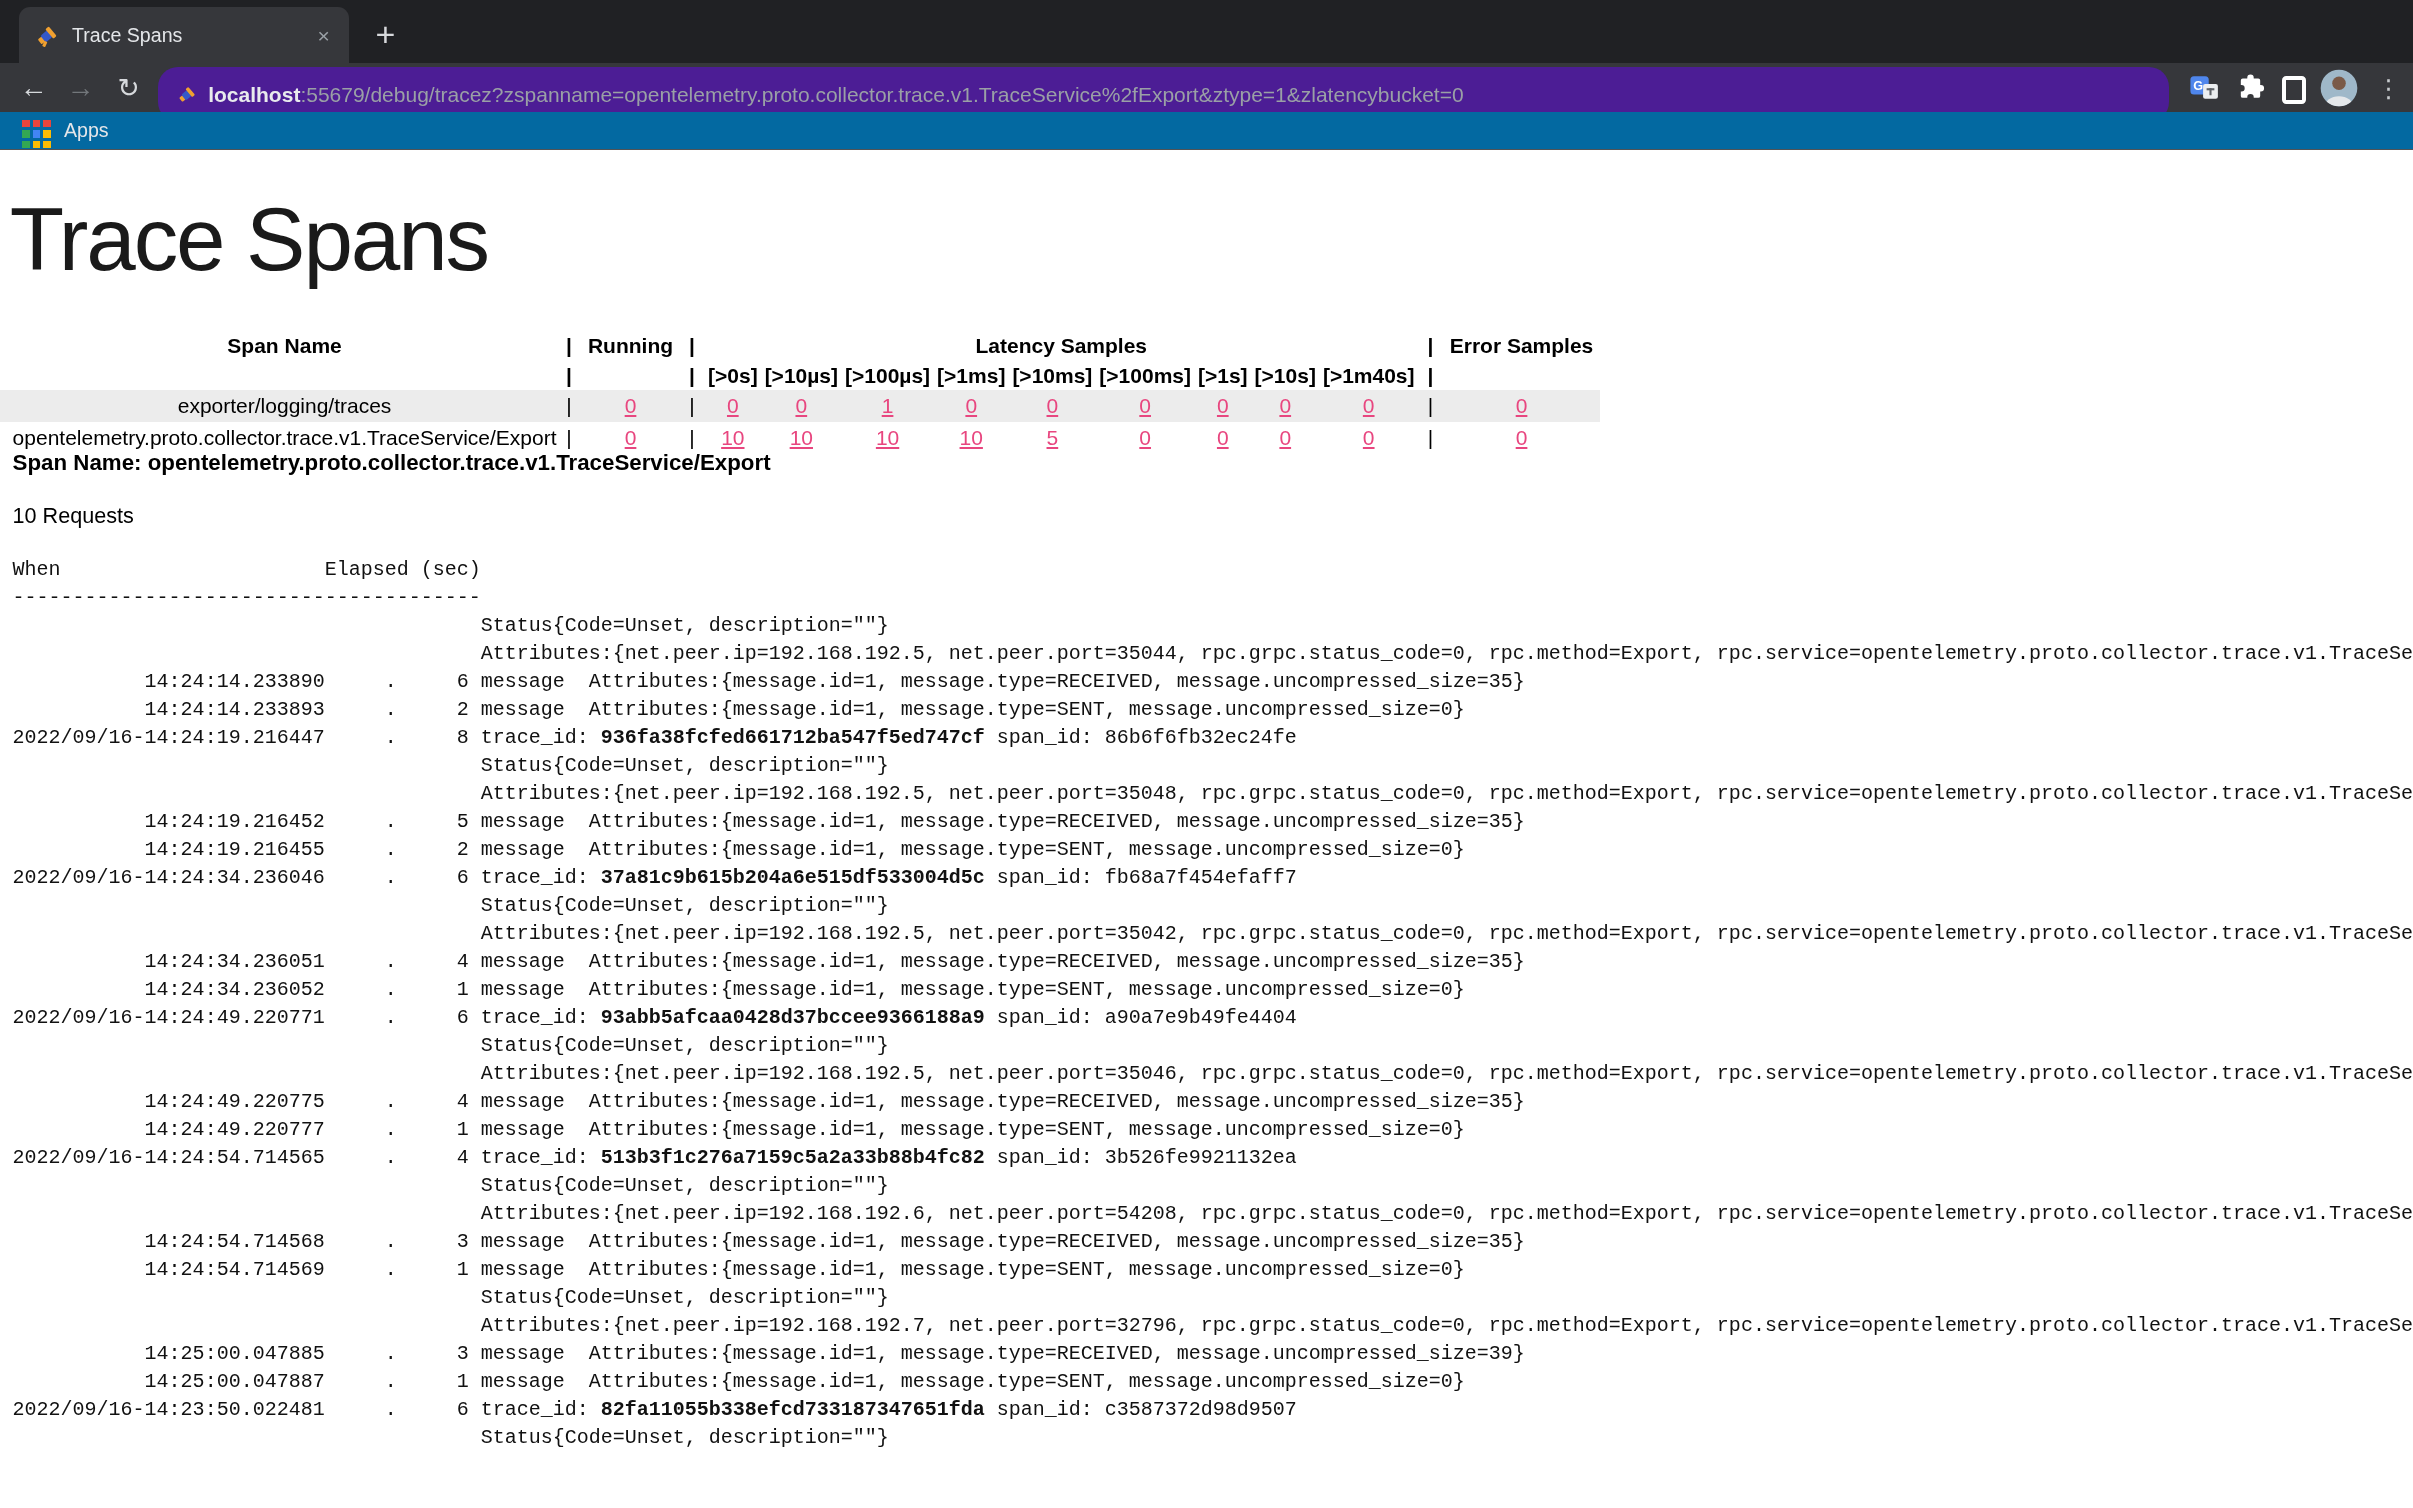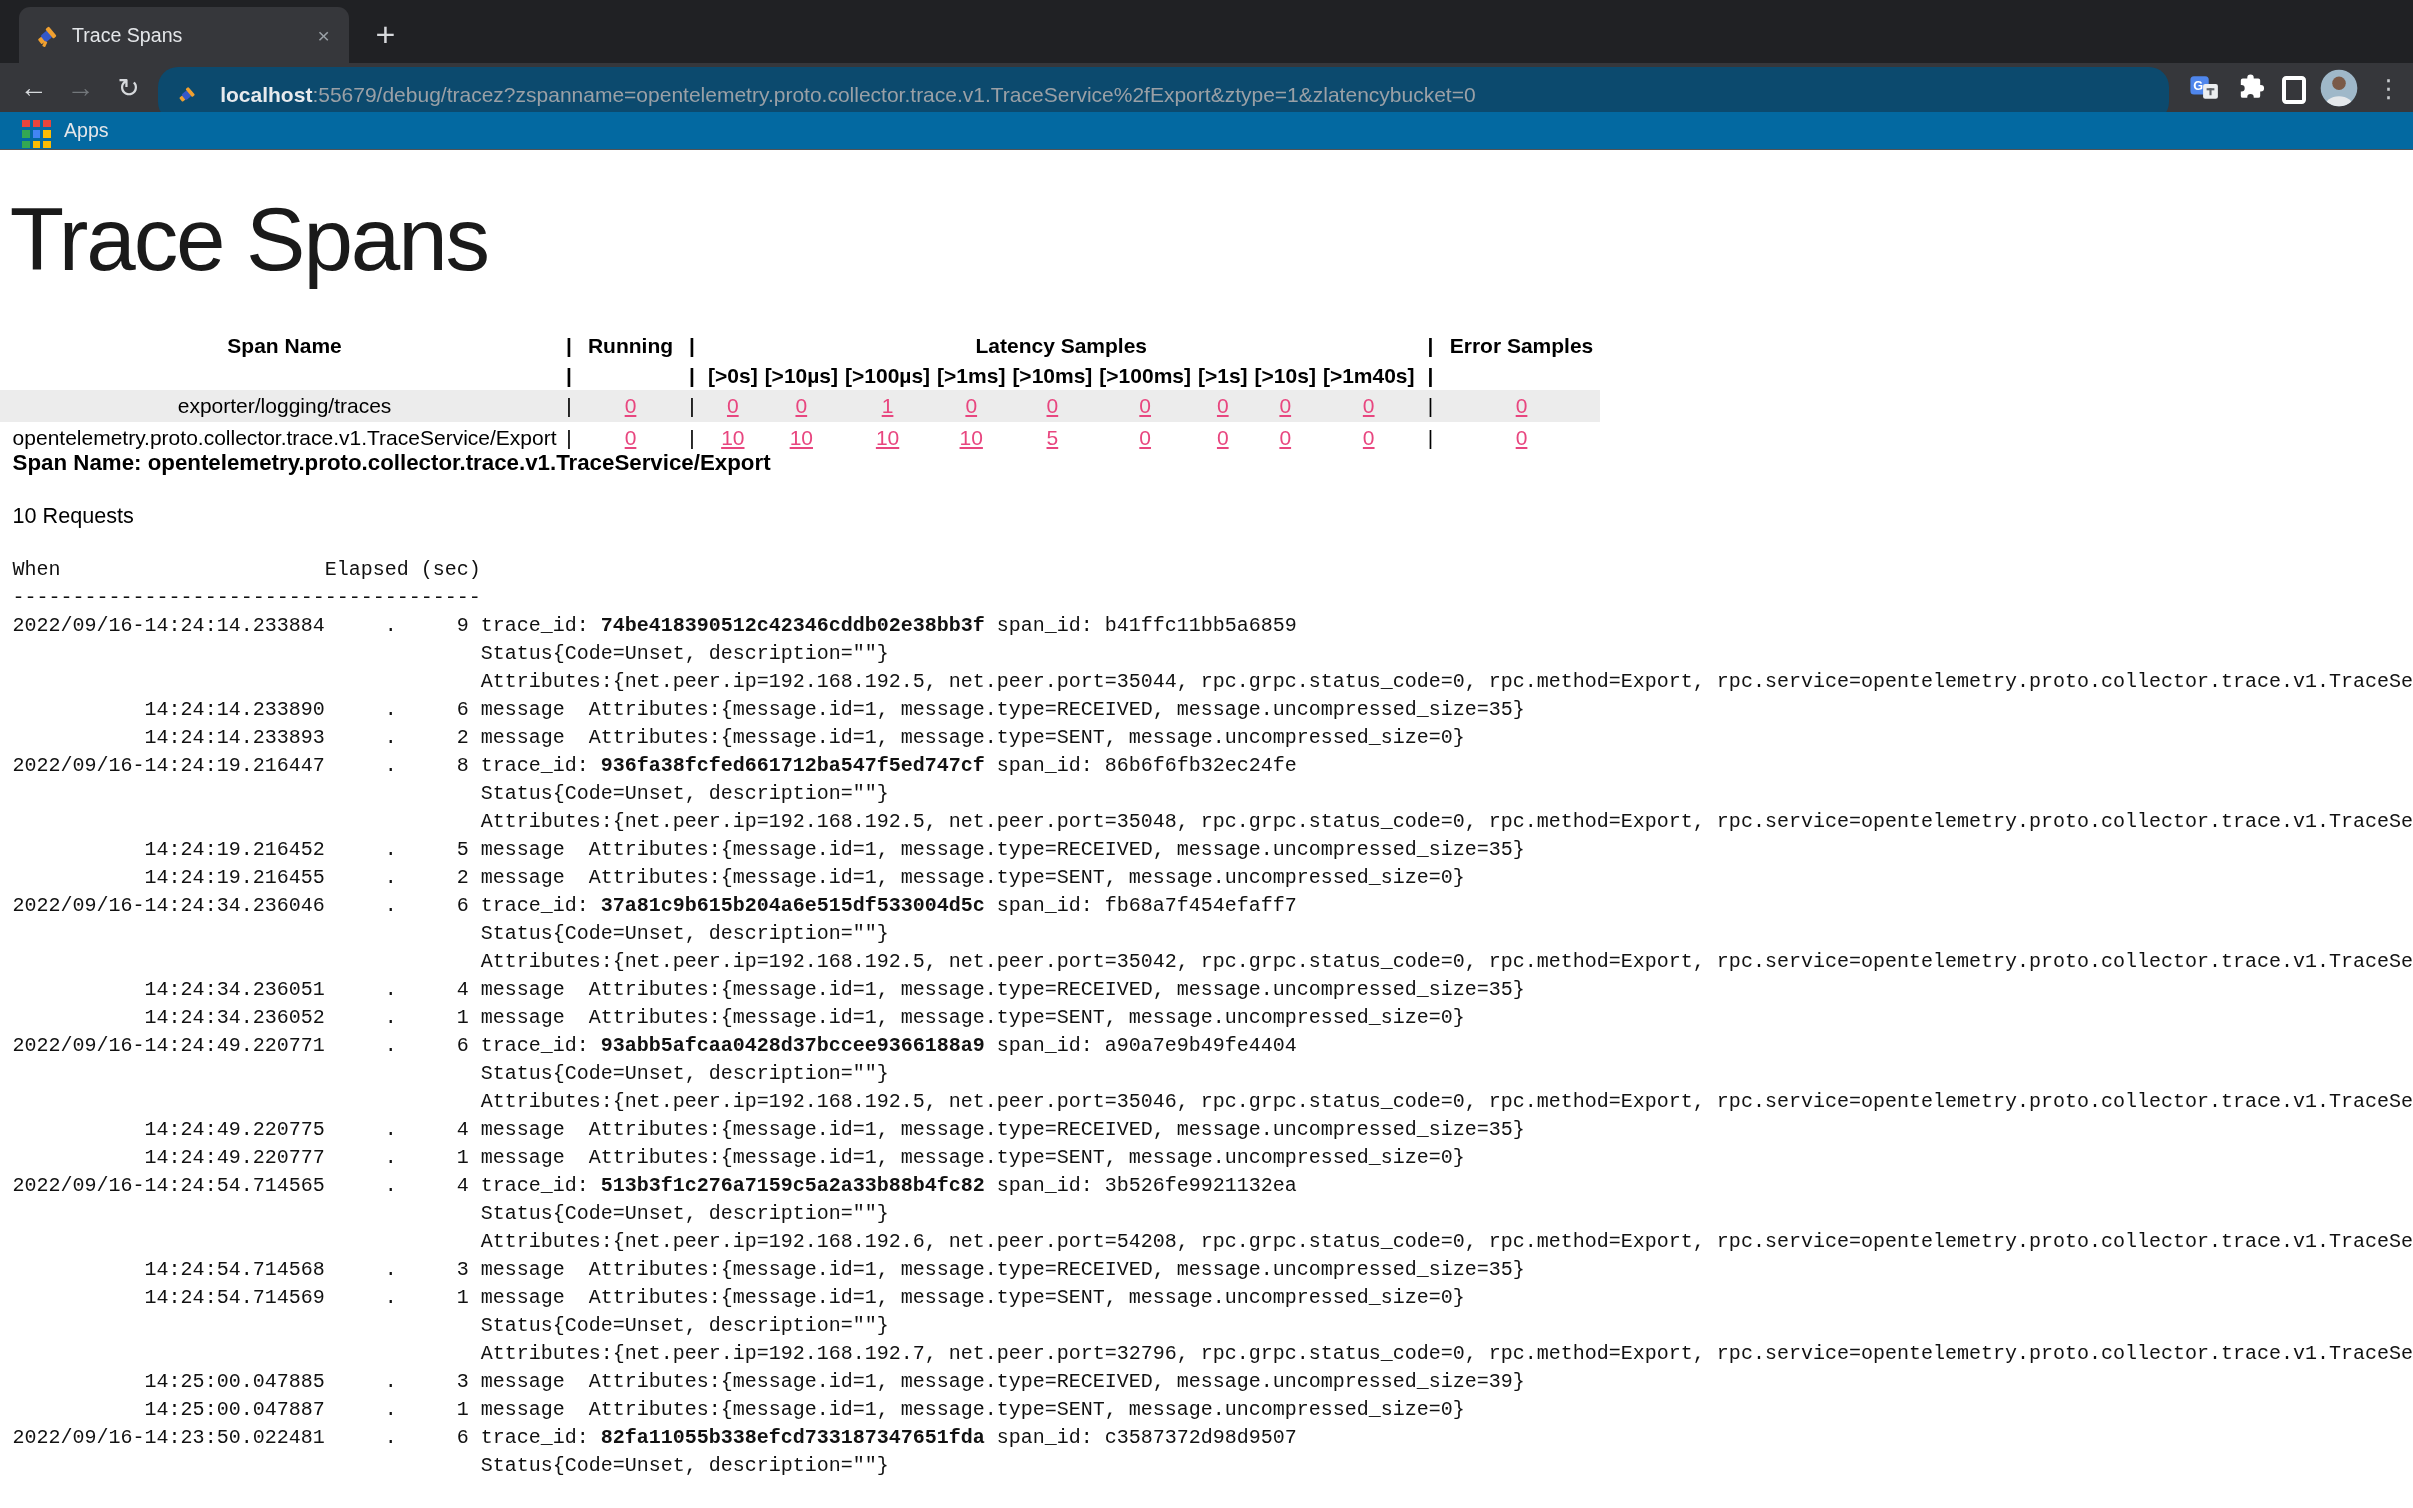--- a/index.html
+++ b/index.html
@@ -11,21 +11,21 @@
   .tab{position:absolute;left:19px;top:7px;width:330px;height:56px;background:#36373b;border-radius:11.2px 11.2px 0 0;display:flex;align-items:center;}
   .tab-favicon{margin-left:15.4px;width:25px;height:25px;flex:0 0 auto;}
   .tab-title{margin-left:12.6px;font-size:19.6px;color:#e4e6e9;flex:1 1 auto;white-space:nowrap;overflow:hidden;}
   .tab-close{width:31px;height:31px;margin-right:9.8px;color:#9aa0a6;font-size:21px;line-height:31px;text-align:center;border-radius:50%;}
   .newtab{position:absolute;left:363px;top:12.6px;width:45px;height:45px;color:#d7d9dc;font-size:34px;line-height:42px;text-align:center;font-weight:300;}
   .toolbar{position:absolute;top:63px;left:0;right:0;height:49px;background:#36373b;}
   .navbtn{position:absolute;top:5.6px;width:39px;height:39px;text-align:center;line-height:38px;font-size:28px;color:#d6d9dc;}
   .navbtn.back{left:14px;}
   .navbtn.fwd{left:61px;color:#73777b;}
   .navbtn.reload{left:109px;font-size:26.5px;}
-  .urlpill{position:absolute;left:158px;top:4.2px;width:2011px;height:55px;border-radius:20px;background:#0c4a6e;display:flex;align-items:center;overflow:hidden;gap:12px;}
+  .urlpill{position:absolute;left:158px;top:4.2px;width:2011px;height:55px;border-radius:20px;background:#4c1d95;display:flex;align-items:center;overflow:hidden;}
   .urlpill .fav{margin-left:18px;width:21px;height:21px;flex:0 0 auto;}
   .urltext{margin-left:11.2px;font-size:21px;white-space:nowrap;}
   .urltext .host{color:#e8eaed;font-weight:bold;}
   .urltext .rest{color:#9aa0a6;}
   .tb-icon{position:absolute;top:9px;width:31px;height:31px;}
   .frame-icon{position:absolute;top:12.6px;width:24px;height:28px;border:4.9px solid #fff;border-radius:4.2px;}
   .dots{position:absolute;top:5.6px;font-size:25px;color:#c7cacd;line-height:38px;}
   .bookmarks{position:absolute;top:112px;left:0;right:0;height:38px;background:#0369a1;border-bottom:1.4px solid #505356;}
   .appsgrid{position:absolute;left:22.3px;top:7.7px;width:29px;height:29px;display:grid;grid-template-columns:7.7px 7.7px 7.7px;grid-template-rows:7.7px 7.7px 7.7px;gap:2.8px;}
   .appsgrid i{display:block;}
@@ -193,21 +193,20 @@
           <td class="c-pipe">|</td>
           <td class="c-err"><a class="metric">0</a></td>
         </tr>
       </tbody>
   </table>
 
   <div class="detail-title">Span Name: opentelemetry.proto.collector.trace.v1.TraceService/Export</div>
   <div class="req-count">10 Requests</div>
   <pre class="log" id="log"><span>When                      Elapsed (sec)
 </span><span>---------------------------------------
-</span><span>2022/09/16-14:24:14.233884     .     9 trace_id: <b>74be418390512c42346cddb02e38bb3f</b> span_id: b41ffc11bb5a6859
 </span><span>                                       Status{Code=Unset, description=""}
 </span><span>                                       Attributes:{net.peer.ip=192.168.192.5, net.peer.port=35044, rpc.grpc.status_code=0, rpc.method=Export, rpc.service=opentelemetry.proto.collector.trace.v1.TraceServic
 </span><span>           14:24:14.233890     .     6 message  Attributes:{message.id=1, message.type=RECEIVED, message.uncompressed_size=35}
 </span><span>           14:24:14.233893     .     2 message  Attributes:{message.id=1, message.type=SENT, message.uncompressed_size=0}
 </span><span>2022/09/16-14:24:19.216447     .     8 trace_id: <b>936fa38fcfed661712ba547f5ed747cf</b> span_id: 86b6f6fb32ec24fe
 </span><span>                                       Status{Code=Unset, description=""}
 </span><span>                                       Attributes:{net.peer.ip=192.168.192.5, net.peer.port=35048, rpc.grpc.status_code=0, rpc.method=Export, rpc.service=opentelemetry.proto.collector.trace.v1.TraceServic
 </span><span>           14:24:19.216452     .     5 message  Attributes:{message.id=1, message.type=RECEIVED, message.uncompressed_size=35}
 </span><span>           14:24:19.216455     .     2 message  Attributes:{message.id=1, message.type=SENT, message.uncompressed_size=0}
 </span><span>2022/09/16-14:24:34.236046     .     6 trace_id: <b>37a81c9b615b204a6e515df533004d5c</b> span_id: fb68a7f454efaff7

